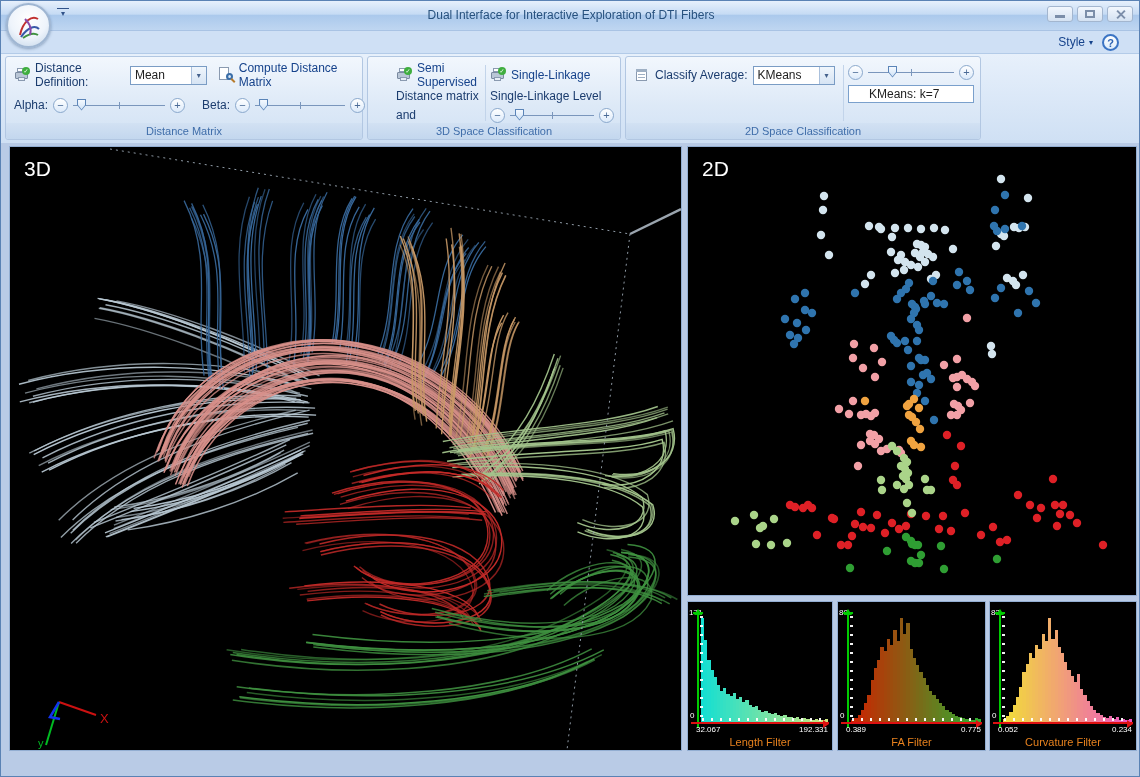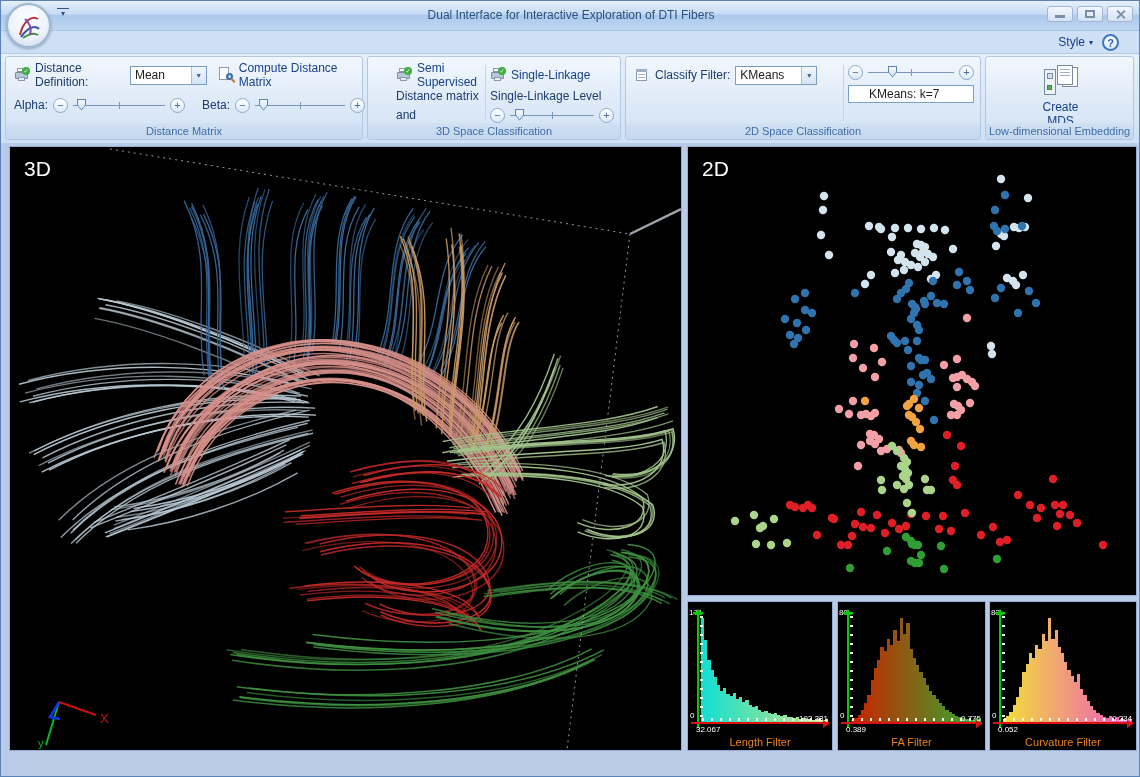--- a/index.html
+++ b/index.html
@@ -103,21 +103,21 @@
   .ycross{position:absolute;left:5px;top:10px;width:10px;height:2px;background:#00cc00;}
   .yticks{position:absolute;left:12px;top:14px;bottom:28px;width:3px;
     background:repeating-linear-gradient(to bottom,rgba(255,255,255,.95) 0 2px,transparent 2px 9px);}
   .xaxis{position:absolute;left:3px;right:3px;bottom:26px;height:2px;background:#dd1111;}
   .xarrow{position:absolute;right:-1px;bottom:22px;width:0;height:0;border:4px solid transparent;border-left:6px solid #dd1111;}
   .xticks{position:absolute;left:14px;right:8px;bottom:29px;height:3px;
     background:repeating-linear-gradient(to right,rgba(255,255,255,.95) 0 2px,transparent 2px 9px);}
   .ymaxlab{position:absolute;left:1px;top:6px;color:#fff;font-size:8px;}
   .yminlab{position:absolute;left:2px;bottom:30px;color:#fff;font-size:8px;}
   .xminlab{position:absolute;left:8px;bottom:16px;color:#fff;font-size:8px;}
-  .xmaxlab{position:absolute;right:4px;bottom:27px;color:#fff;font-size:8px;}
+  .xmaxlab{position:absolute;right:4px;bottom:16px;color:#fff;font-size:8px;}
   .htitle{position:absolute;left:0;right:0;bottom:2px;text-align:center;color:#e8821e;font-size:11px;}
   
   .statusbar{position:absolute;left:0;top:753px;width:1140px;height:24px;
     background:linear-gradient(#e7f1fb,#c0d6ef);border-top:1px solid #93b4da;
     font-size:12px;color:#1d4c8f;}
   .status-left{position:absolute;left:8px;top:4px;}
   .status-sep{position:absolute;left:1022px;top:2px;bottom:2px;width:1px;background:#9fb8da;}
   .status-right{position:absolute;right:22px;top:4px;}
   .grip{position:absolute;right:3px;bottom:3px;width:12px;height:12px;
     background:radial-gradient(circle 1.5px at 10px 2px,#8aa0bd 95%,transparent),
@@ -260,21 +260,21 @@
 
     <div class="rgroup" style="left:624px;width:356px;">
       <div class="rbody" style="display:flex;">
         <div style="width:206px;">
           <div class="rrow">
             <span class="ic">
                 <span class="pad"></span>
                 <span class="padtop"></span>
                 <span class="padln"></span>
               </span>
-            <span>Classify Filter:</span>
+            <span>Classify Average:</span>
             <span class="combo" style="width:82px;">
               <span class="cval">KMeans</span>
               <span class="carr">▾</span>
             </span>
           </div>
         </div>
         <div class="vsep"></div>
         <div style="flex:1;">
           <div class="rrow" style="height:18px;">
             <span class="circlebtn">−</span>
@@ -286,36 +286,20 @@
                 </span>
             </span>
             <span class="circlebtn">+</span>
           </div>
           <input class="txtfield" style="width: 126px; margin-top: 4px;" value="KMeans: k=7">
         </div>
       </div>
       <div class="glabel">2D Space Classification</div>
     </div>
 
-    <div class="rgroup" style="left:984px;width:149px;">
-      <div class="rbody" style="cursor:default;">
-        <div class="bigic">
-          <span class="d1"></span>
-            <span class="d2">
-              <b></b>
-            </span>
-            <span class="pan"></span>
-            <span class="cell2"></span>
-            <span class="cell"></span>
-        </div>
-        <div class="bigbtn">Create</div>
-        <div class="bigbtn">MDS</div>
-      </div>
-      <div class="glabel">Low-dimensional Embedding</div>
-    </div>
   </div>
 
   <div class="panel p3d">
     <div class="plabel">3D</div>
     <svg id="fiber-svg" width="671" height="603" viewBox="0 0 671 603">
       <g id="fiber-layer">
           <path d="M 298 235 C 230 200 150 170 95 160" fill="none" stroke="#b9c9d4" stroke-width="1.4" stroke-opacity="0.56" transform="translate(-10.5,11.4)"></path>
           <path d="M 298 235 C 230 200 150 170 95 160" fill="none" stroke="#b9c9d4" stroke-width="1.4" stroke-opacity="0.86" transform="translate(0.5,-2.3)"></path>
           <path d="M 298 235 C 230 200 150 170 95 160" fill="none" stroke="#b9c9d4" stroke-width="1.4" stroke-opacity="0.76" transform="translate(-6.2,1.3)"></path>
           <path d="M 298 235 C 230 200 150 170 95 160" fill="none" stroke="#b9c9d4" stroke-width="1.4" stroke-opacity="0.88" transform="translate(-5.8,-8.3)"></path>

